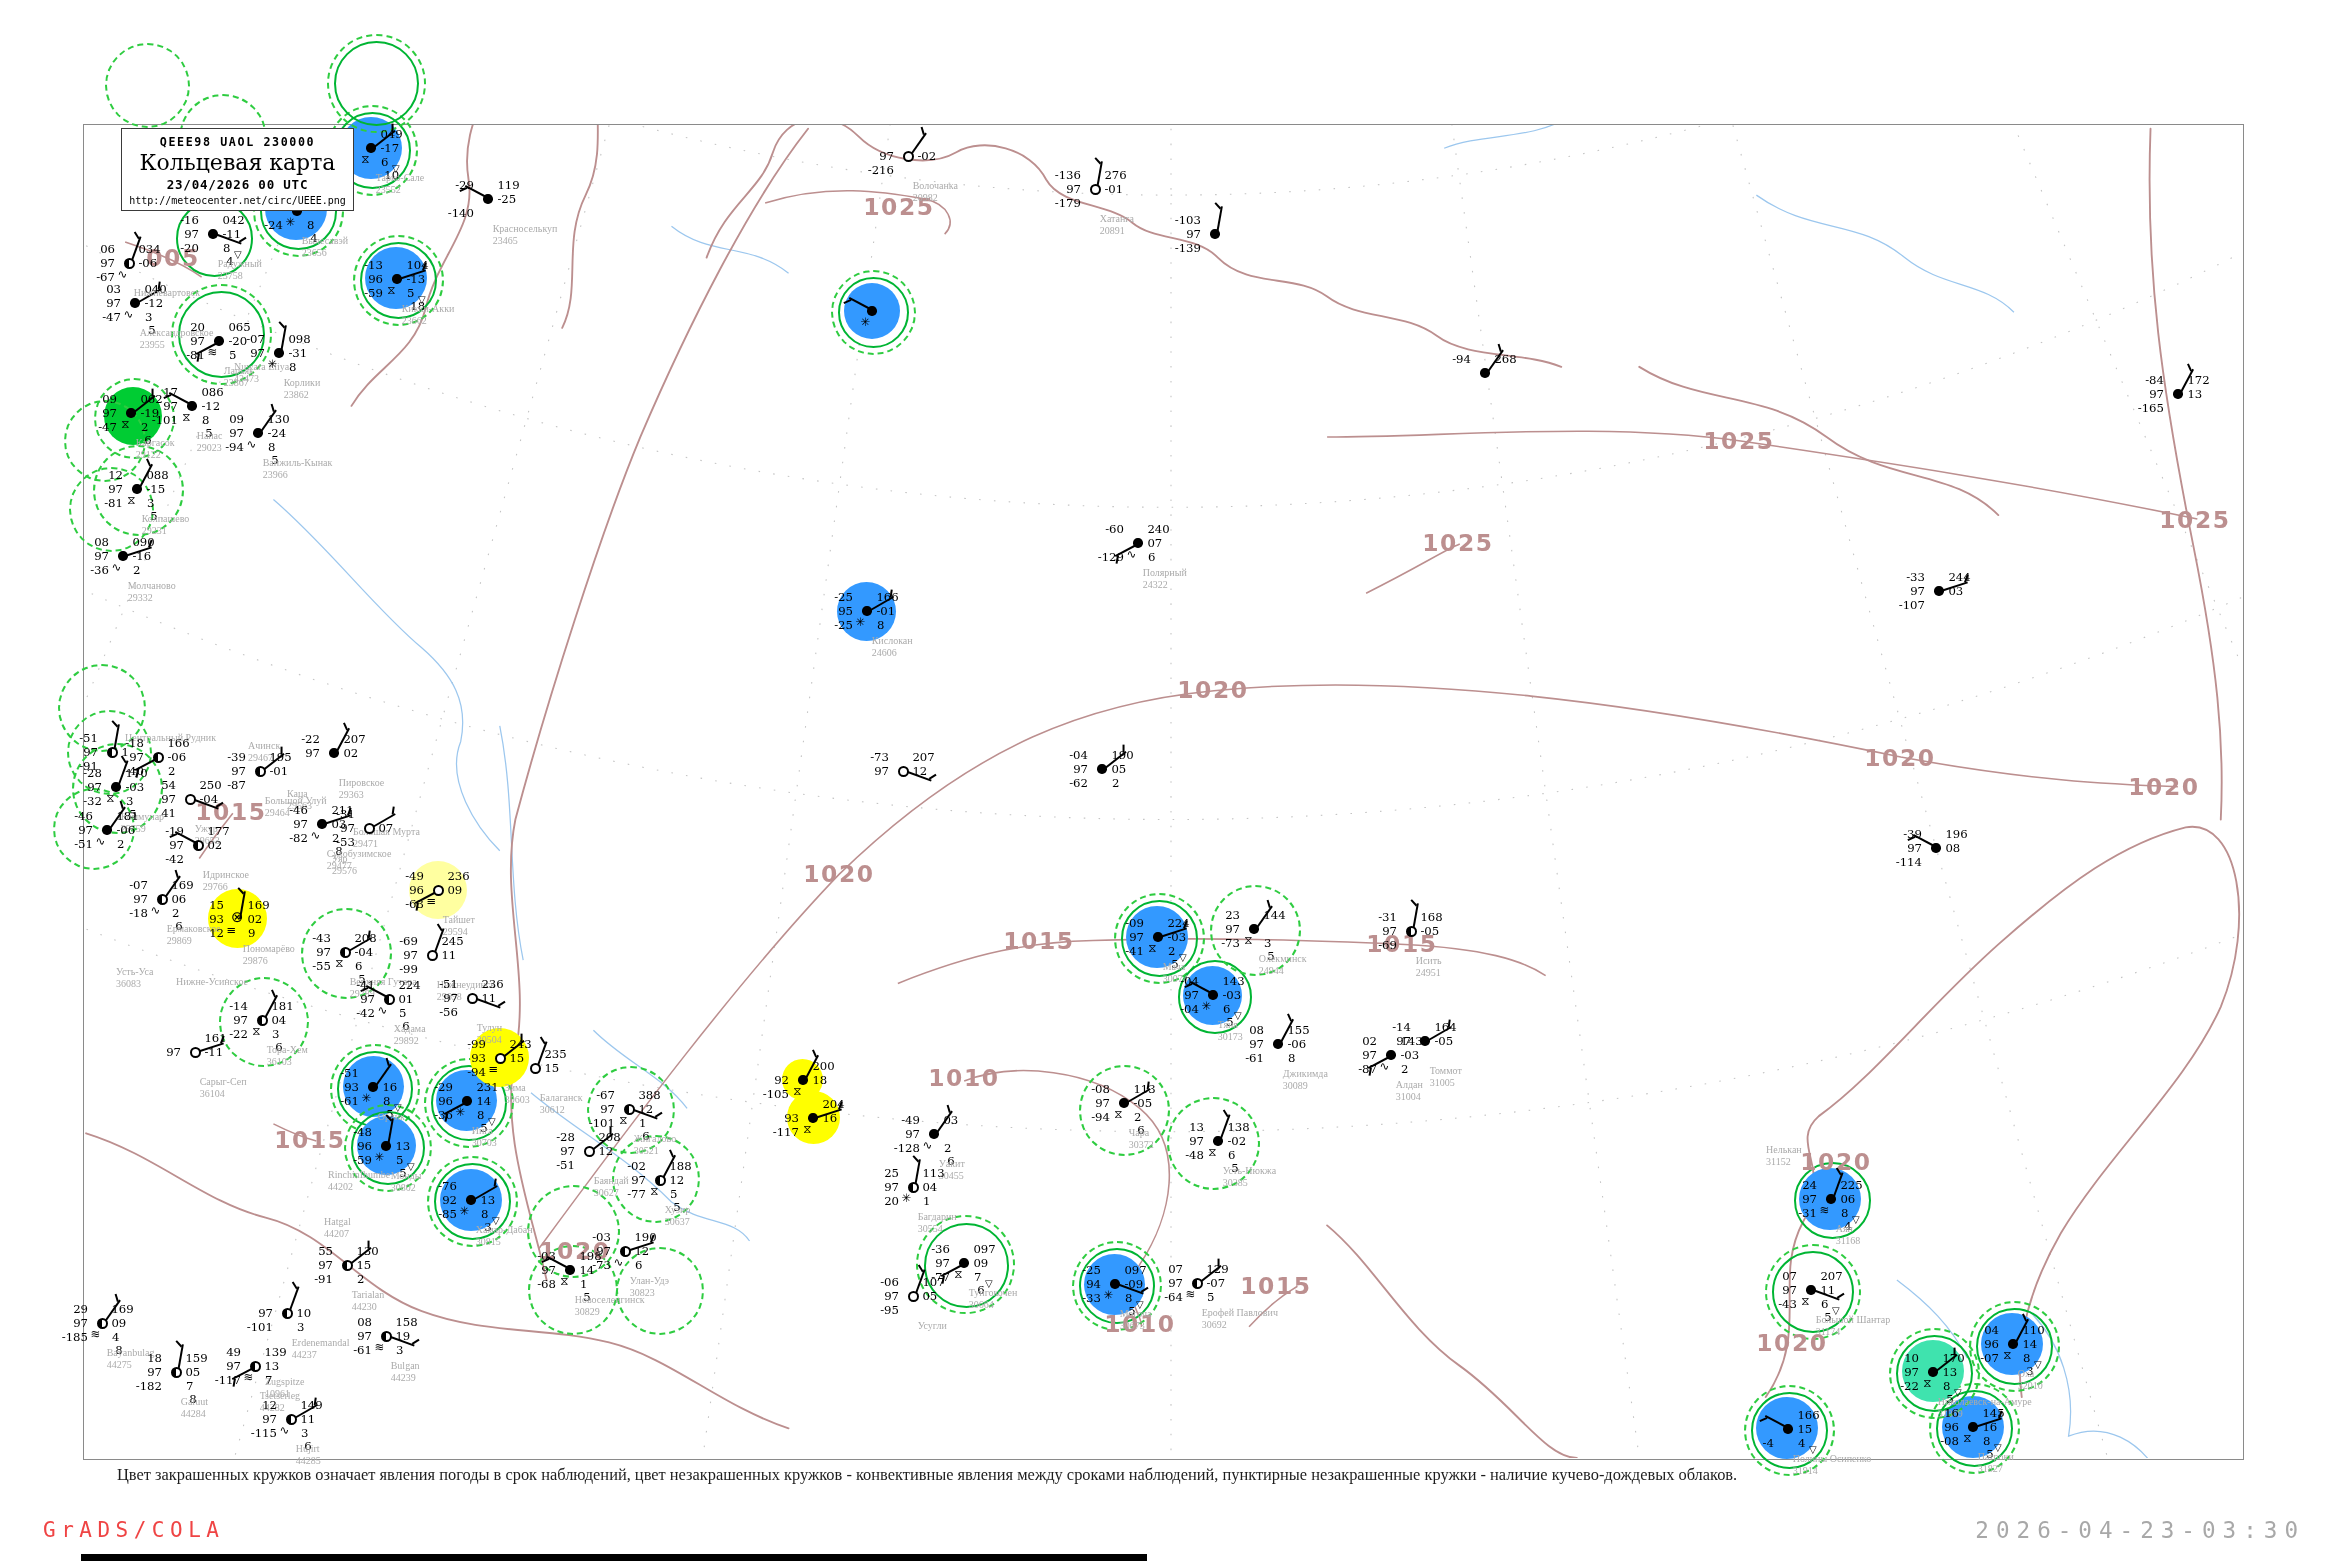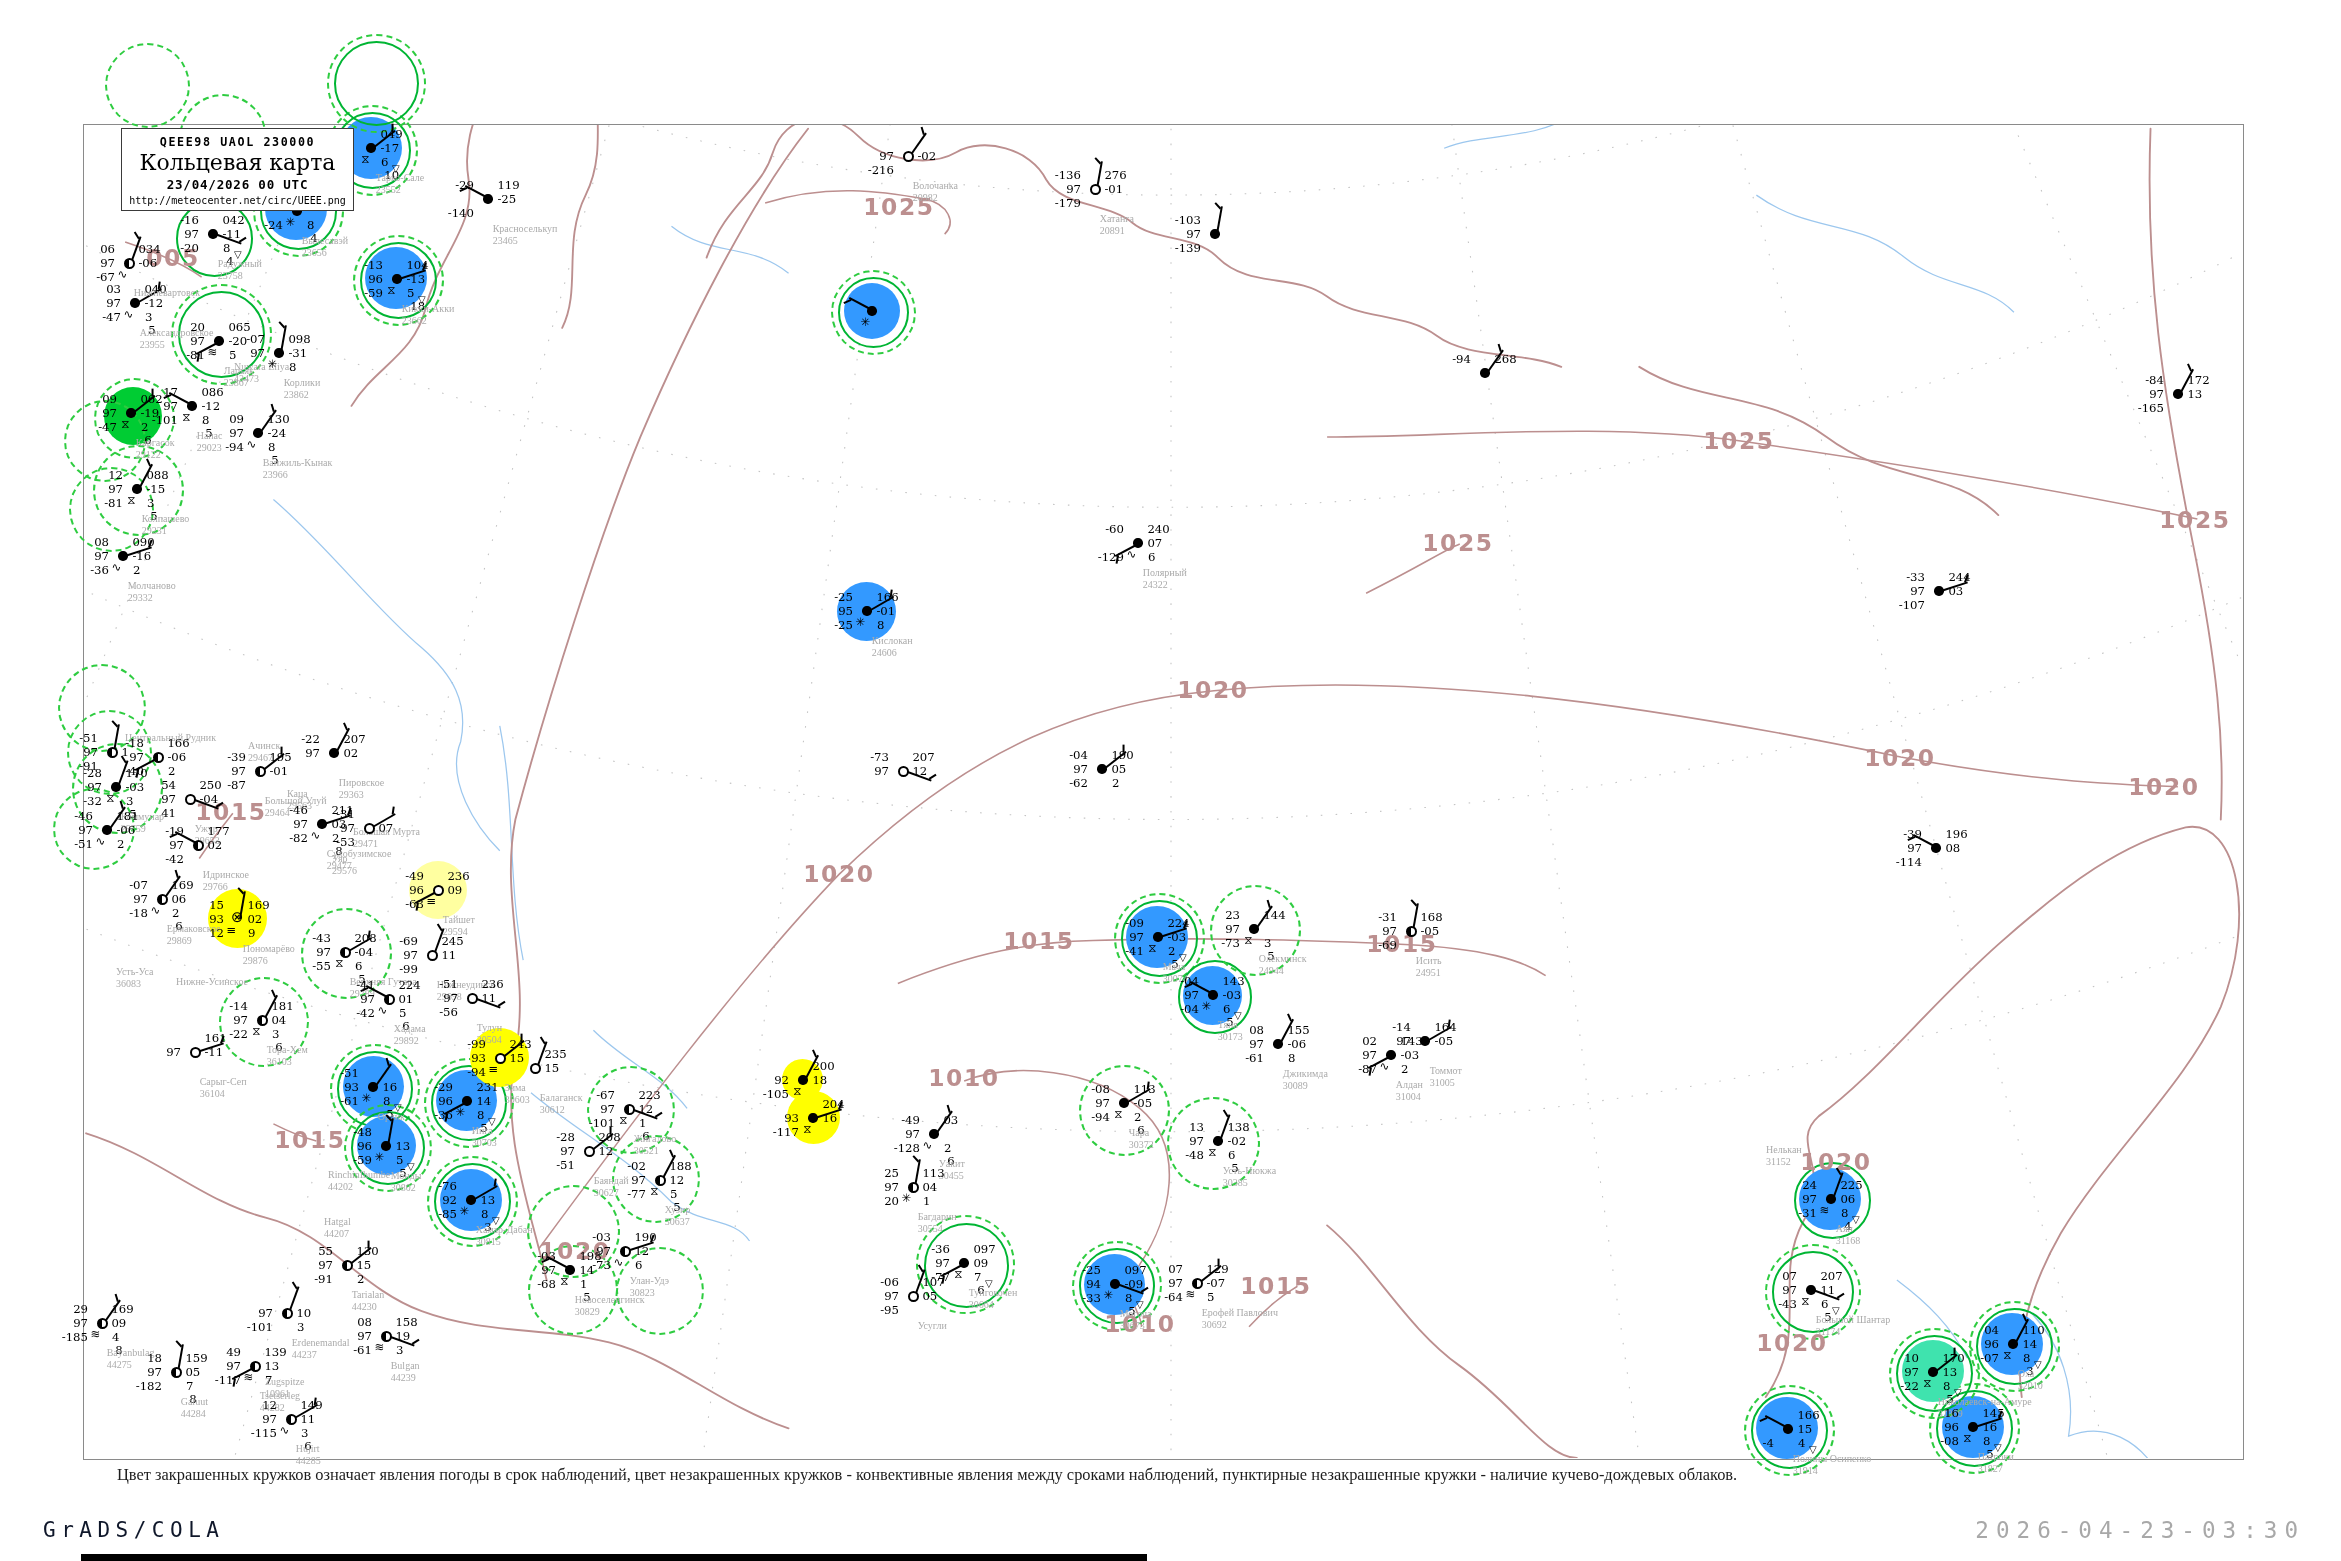--- a/index.html
+++ b/index.html
@@ -41,21 +41,21 @@
   #title-box{position:absolute;left:121px;top:128px;width:233px;height:83px;background:#fff;
        border:1.6px solid #3a3a3a;z-index:50;text-align:center;box-sizing:border-box;}
   #tb-line1{font:bold 11.7px "DejaVu Sans Mono",monospace;letter-spacing:1.6px;margin-top:5.5px;color:#000;}
   #tb-title{font:22px "DejaVu Serif",serif;color:#000;margin-top:1.6px;}
   #tb-date{font:bold 12.5px "DejaVu Sans Mono",monospace;letter-spacing:0.8px;margin-top:2.3px;color:#000;}
   #tb-url{font:10px "DejaVu Sans Mono",monospace;margin-top:2.3px;color:#000;}
   
   #caption{position:absolute;left:117px;top:1465px;font:16.4px "Liberation Serif",serif;
        color:#1d1d1d;z-index:10;white-space:nowrap;}
   #credit{position:absolute;left:43px;top:1518px;font:21px "DejaVu Sans Mono",monospace;
-       color:#0f172a;letter-spacing:5.5px;z-index:10;}
+       color:#ef4444;letter-spacing:5.5px;z-index:10;}
   #timestamp{position:absolute;right:37px;top:1517px;font:22.6px "DejaVu Sans Mono",monospace;
        color:#A8A8A8;letter-spacing:7px;z-index:10;}
   #bottom-bar{position:absolute;left:81px;top:1554px;width:1066px;height:7px;background:#000;z-index:10;}
 </style>
 </head>
 <body>
 
 <div id="map-area">
 
   <svg id="basemap" width="2342" height="1561" viewBox="0 0 3000 2000">
@@ -667,21 +667,21 @@
         <span class="v tr">235</span>
         <span class="v mr">15</span>
         <div class="nm">Балаганск<br>30612</div>
       </div>
       <div class="st" style="left: 629px; top: 1109px;">
         <div class="barb" style="transform: rotate(20deg);"></div>
         <div class="dot h"></div>
         <span class="v tl">-67</span>
         <span class="v ml">97</span>
         <span class="v bl">-101</span>
-        <span class="v tr">223</span>
+        <span class="v tr">388</span>
         <span class="v mr">12</span>
         <span class="v br">1</span>
         <span class="v bb">6</span>
         <span class="sym">⧖</span>
         <div class="nm">Жигалово<br>30521</div>
       </div>
       <div class="st" style="left: 589px; top: 1151px;">
         <div class="barb" style="transform: rotate(-38deg);"></div>
         <div class="dot o"></div>
         <span class="v tl">-28</span>

